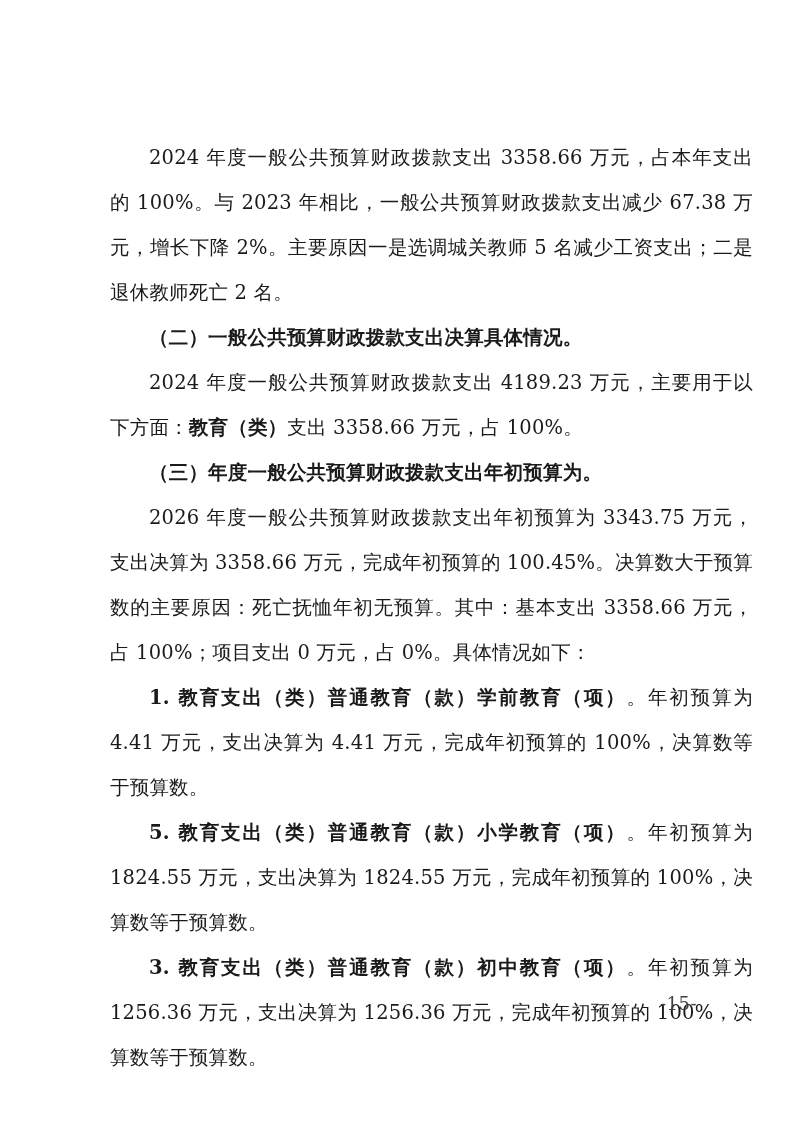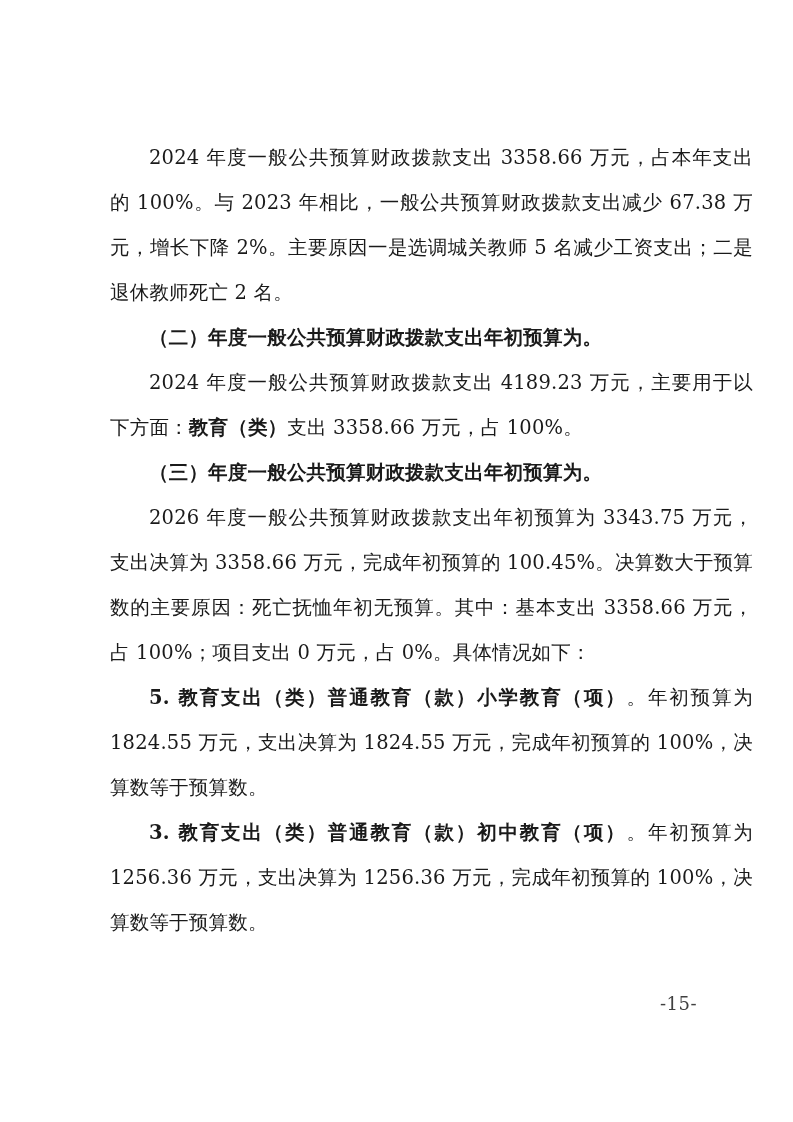--- a/index.html
+++ b/index.html
@@ -49,30 +49,33 @@
   }
 </style>
 </head>
 <body>
 
 <div class="page">
   <div class="doc-body">
 
     <p>2024 年度一般公共预算财政拨款支出 3358.66 万元，占本年支出的 100%。与 2023 年相比，一般公共预算财政拨款支出减少 67.38 万元，增长下降 2%。主要原因一是选调城关教师 5 名减少工资支出；二是退休教师死亡 2 名。</p>
 
-    <p class="heading">（二）年度一般公共预算财政拨款支出年初预算为。</p>
+    <p class="heading">（二）一般公共预算财政拨款支出决算具体情况。</p>
 
     <p>
       <span>2024 年度一般公共预算财政拨款支出 4189.23 万元，主要用于以下方面：</span><span class="bold">教育（类）</span><span>支出 3358.66 万元，占 100%。</span>
     </p>
 
     <p class="heading">（三）年度一般公共预算财政拨款支出年初预算为。</p>
 
     <p>2026 年度一般公共预算财政拨款支出年初预算为 3343.75 万元，支出决算为 3358.66 万元，完成年初预算的 100.45%。决算数大于预算数的主要原因：死亡抚恤年初无预算。其中：基本支出 3358.66 万元，占 100%；项目支出 0 万元，占 0%。具体情况如下：</p>
 
+    <p>
+      <span class="bold">1. 教育支出（类）普通教育（款）学前教育（项）</span><span>。年初预算为 4.41 万元，支出决算为 4.41 万元，完成年初预算的 100%，决算数等于预算数。</span>
+    </p>
 
     <p>
       <span class="bold">5. 教育支出（类）普通教育（款）小学教育（项）</span><span>。年初预算为 1824.55 万元，支出决算为 1824.55 万元，完成年初预算的 100%，决算数等于预算数。</span>
     </p>
 
     <p>
       <span class="bold">3. 教育支出（类）普通教育（款）初中教育（项）</span><span>。年初预算为 1256.36 万元，支出决算为 1256.36 万元，完成年初预算的 100%，决算数等于预算数。</span>
     </p>
 
   </div>

